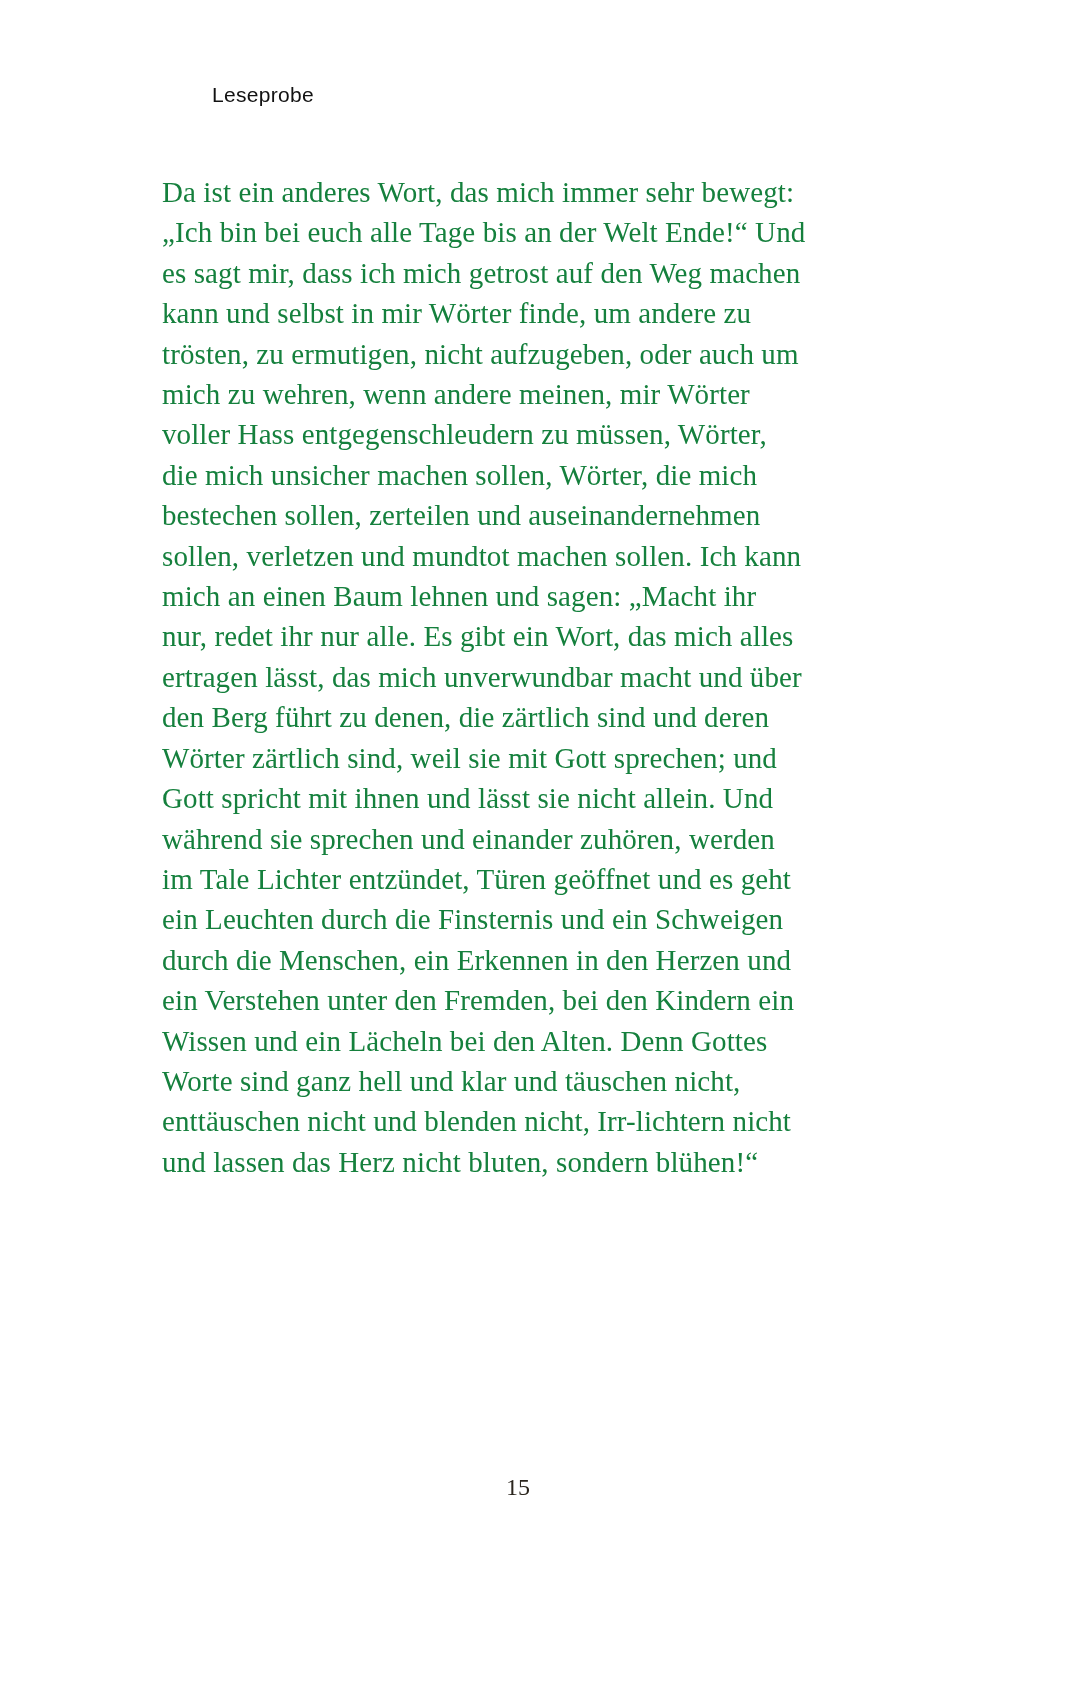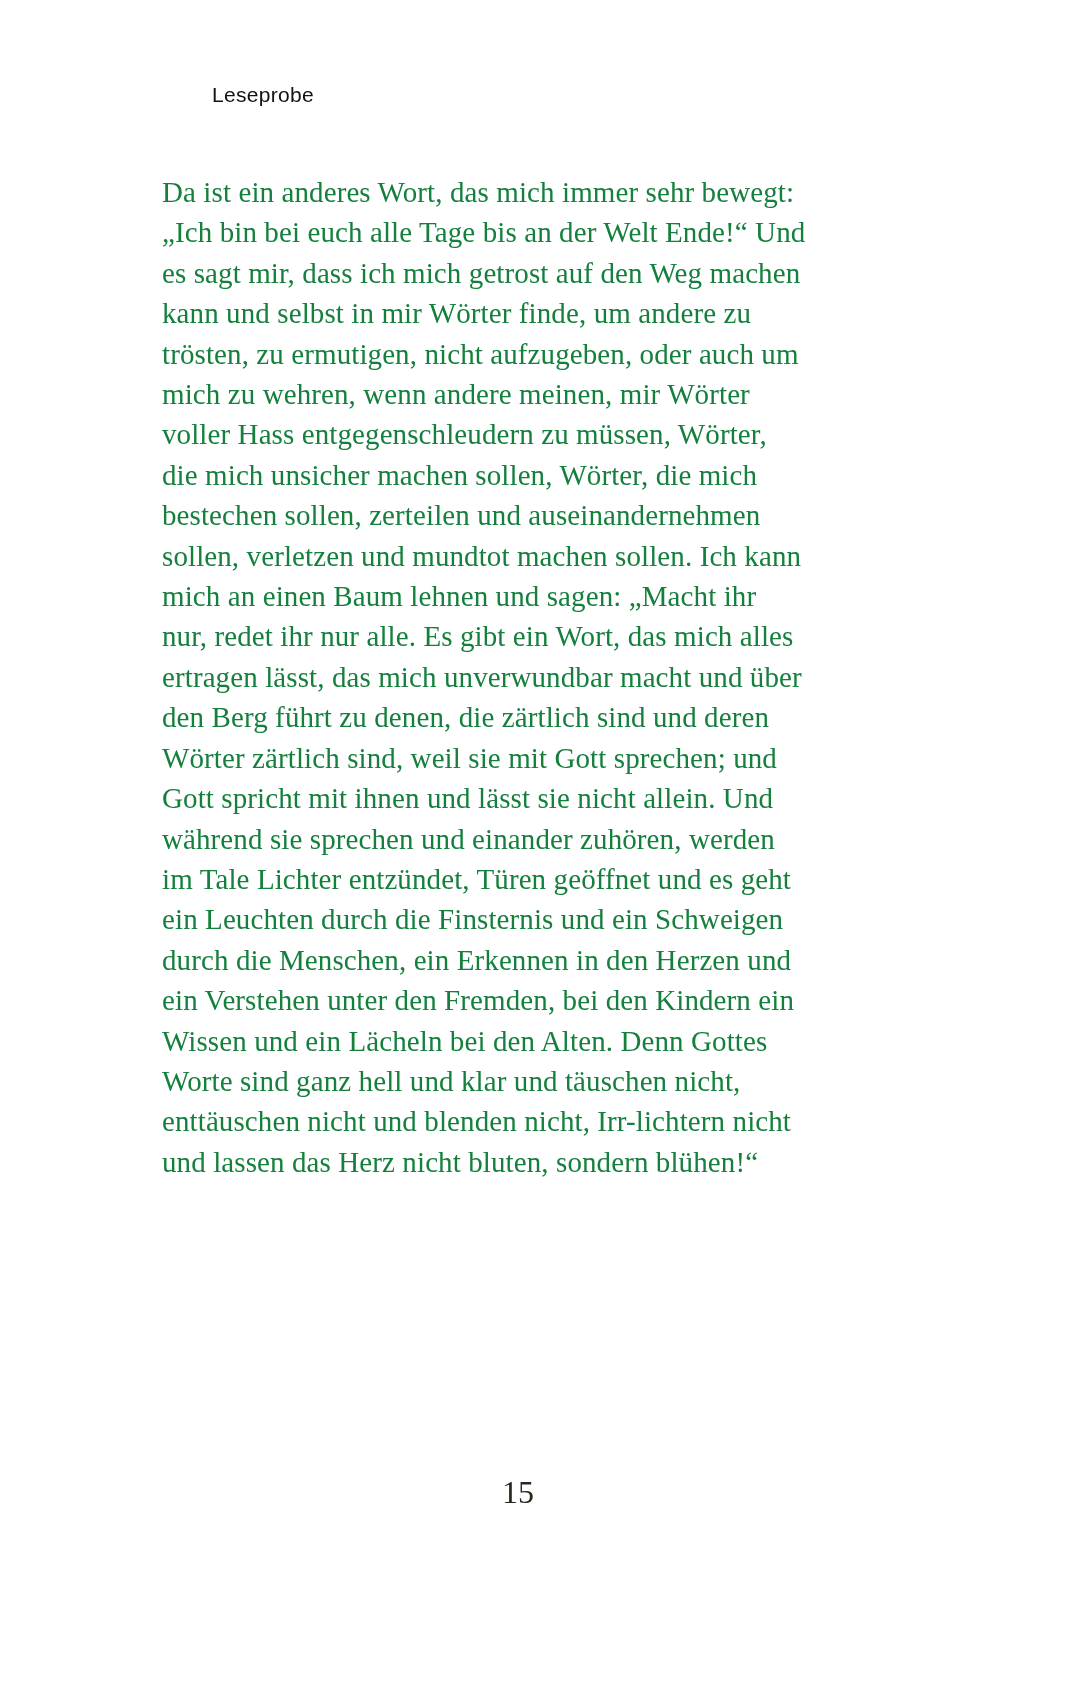--- a/index.html
+++ b/index.html
@@ -34,21 +34,21 @@
     white-space: pre;
     letter-spacing: 0.1px;
   }
   .page-number {
     position: absolute;
     left: 150px;
     top: 1462px;
     width: 720px;
     text-align: center;
     font-family: "Liberation Serif", "DejaVu Serif", serif;
-    font-size: 32px;
+    font-size: 24px;
     color: #2b261e;
   }
 </style>
 </head>
 <body>
 
 <div class="page">
 
   <div class="header-label">Leseprobe</div>
 

